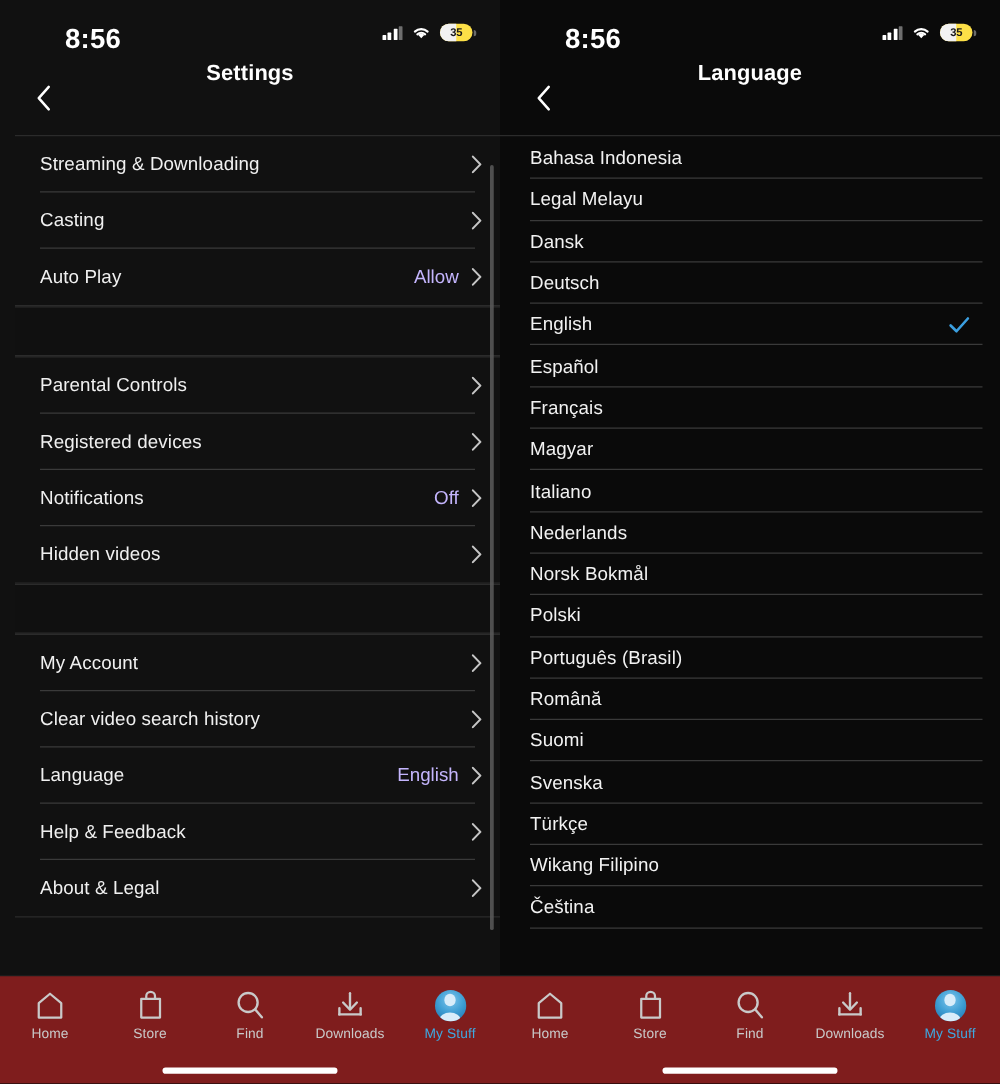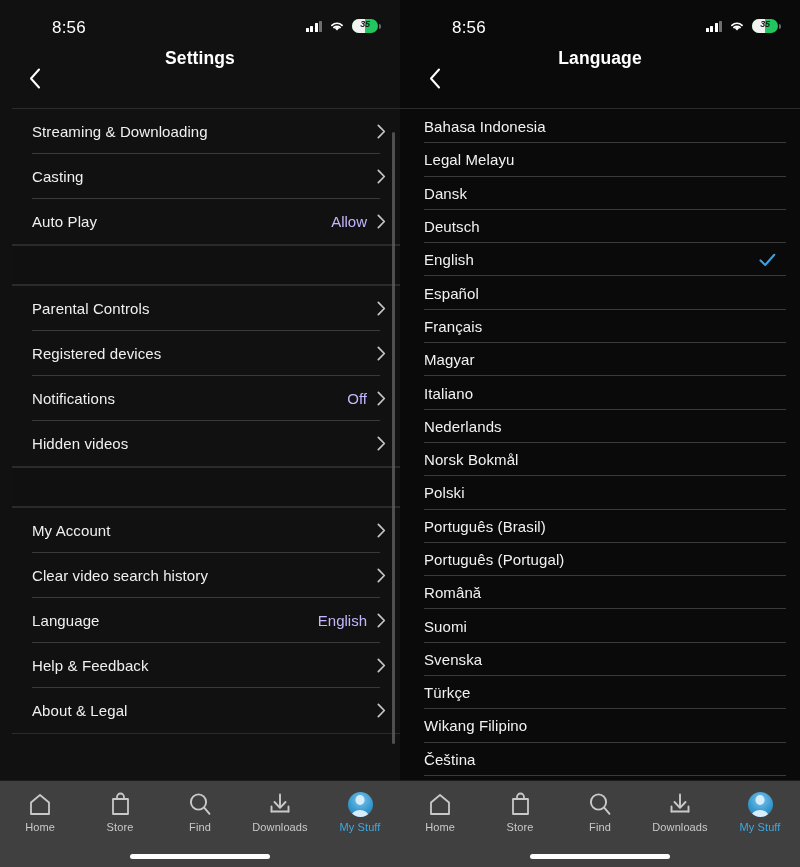--- a/index.html
+++ b/index.html
@@ -15,41 +15,41 @@
   .pane.left  { background:#111111; }
   .pane.right { background:#0a0a0a; }
 
   
   .statusbar {
     height:48px; display:flex; align-items:center;
     padding:0 22px 0 0; position:relative;
   }
   .sb-time {
     position:absolute; left:52px; top:18px;
-    color:#fff; font-size:17px; font-weight:normal;
+    color:#fff; font-size:22px; font-weight:bold;
     letter-spacing:.2px;
   }
   .sb-right {
     position:absolute; right:22px; top:19px;
     display:flex; align-items:center; gap:7px;
   }
   .sig { display:flex; align-items:flex-end; gap:1.5px; height:11px; }
   .sig i { display:block; width:3px; background:#fff; border-radius:.5px; }
   .sig i:nth-child(1){ height:4px; }
   .sig i:nth-child(2){ height:6px; }
   .sig i:nth-child(3){ height:8.5px; }
   .sig i:nth-child(4){ height:11px; background:#6e6e6e; }
 
   .wifi { position:relative; width:16px; height:12px; }
   .wifi svg { display:block; }
 
   .batt {
     position:relative; width:26px; height:14px;
-    border-radius:7px; background:#22c55e;
-    display:flex; justify-content:center;font-style:italic;
+    border-radius:7px; background:#fde047;
+    display:flex; align-items:center; justify-content:center;
   }
   .batt .fill {
     position:absolute; left:0; top:0; bottom:0; width:13px;
     background:#f2f2f2; border-radius:7px 0 0 7px;
   }
   .batt .num {
     position:relative; z-index:2; font-size:9px; font-weight:bold;
     color:#1a1a1a; letter-spacing:-.2px;
   }
   .batt .nub {
@@ -106,21 +106,21 @@
   .lrow .llabel { color:#f2f2f2; font-size:15px; flex:1; letter-spacing:.1px; }
   .lrow .lsep {
     position:absolute; left:24px; right:14px; bottom:0;
     height:1px; background:#3a3a3a;
   }
   .check { width:17px; height:14px; flex:none; }
 
   
   .tabbar {
     position:absolute; left:0; bottom:0; width:400px; height:87px;
-    background:#404040; display:flex; align-items:flex-start;
+    background:#7f1d1d; display:flex; align-items:flex-start;
     padding-top:10px; border-top:1px solid #1c1c1c;
   }
   .tab {
     flex:1; display:flex; flex-direction:column; align-items:center;
     gap:4px; cursor:pointer;
   }
   .tab .ticon { height:26px; display:flex; align-items:center; justify-content:center; }
   .tab .tlabel { font-size:11px; color:#c9c9c9; letter-spacing:.1px; }
   .tab.active .tlabel { color:#3fa8e0; }
 
@@ -415,24 +415,20 @@
         </div>
         <div class="lrow">
           <span class="llabel">Polski</span>
           <span class="lsep"></span>
         </div>
         <div class="lrow">
           <span class="llabel">Português (Brasil)</span>
           <span class="lsep"></span>
         </div>
         <div class="lrow">
-          <span class="llabel">Português (Portugal)</span>
-          <span class="lsep"></span>
-        </div>
-        <div class="lrow">
           <span class="llabel">Română</span>
           <span class="lsep"></span>
         </div>
         <div class="lrow">
           <span class="llabel">Suomi</span>
           <span class="lsep"></span>
         </div>
         <div class="lrow">
           <span class="llabel">Svenska</span>
           <span class="lsep"></span>

